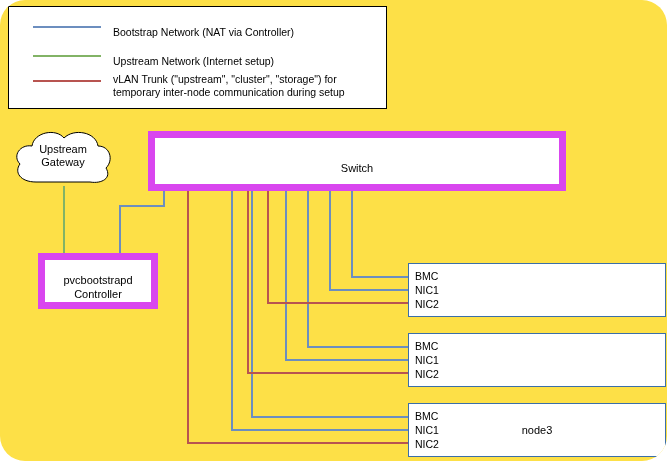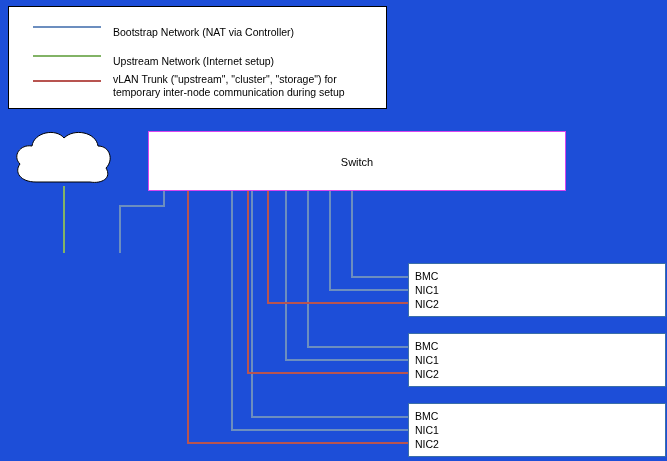--- a/index.html
+++ b/index.html
@@ -8,21 +8,22 @@
     background: #ffffff;
   }
   body {
     font-family: "Liberation Sans", sans-serif;
   }
   #canvas {
     position: relative;
     width: 667px;
     height: 461px;
     overflow: hidden;
-    background: #1d4ed8;
+    background: #fde047;
+    border-radius: 25px;
   }
   svg.wires {
     position: absolute;
     left: 0;
     top: 0;
     width: 667px;
     height: 461px;
   }
   .legend-box {
     position: absolute;
@@ -55,21 +56,21 @@
     width: 268px;
   }
   .node-box {
     position: absolute;
     border: 1px solid #3b6fa8;
     background: #ffffff;
     box-sizing: border-box;
   }
   .plain-box {
     position: absolute;
-    border: 1px solid #d946ef;
+    border: 7px solid #d946ef;
     background: #ffffff;
     box-sizing: border-box;
   }
   .centered-label {
     position: absolute;
     left: 0;
     width: 100%;
     text-align: center;
     font-size: 11px;
     color: #000000;
@@ -139,21 +140,27 @@
     <div class="legend-row" style="top:73px;">
       <span class="legend-line" style="border-top-color:#b85450;"></span>
       <span class="legend-text" style="white-space:pre-line; top:-7px; position:absolute;">vLAN Trunk ("upstream", "cluster", "storage") for
 temporary inter-node communication during setup</span>
     </div>
   </div>
 
   <svg style="position:absolute; left:8px; top:126px; width:112px; height:62px;" viewBox="0 0 112 62">
     <path d="M 28 56 C 12 56 6 46 12 38 C 4 30 12 18 24 20 C 26 6 48 2 56 12 C 66 2 88 6 90 20 C 102 20 106 34 98 42 C 104 52 94 58 82 56 Z" fill="#ffffff" stroke="#000000" stroke-width="1"></path>
   </svg>
+  <div class="cloud-label" style="left:8px; top:143px; white-space:pre-line;">Upstream
+Gateway</div>
 
+  <div class="plain-box" style="left:38px; top:253px; width:120px; height:56px;">
+    <div class="centered-label" style="top:13px; white-space:pre-line;">pvcbootstrapd
+Controller</div>
+  </div>
 
   <div class="plain-box" style="left:148px; top:131px; width:418px; height:60px;">
     <div class="centered-label" style="top:23px;">Switch</div>
   </div>
 
   <div class="node-box" style="left:408px; top:263px; width:258px; height:54px;">
     <div class="nic-label" style="left:6px; top:5px;">BMC</div>
     <div class="nic-label" style="left:6px; top:19px;">NIC1</div>
     <div class="nic-label" style="left:6px; top:33px;">NIC2</div>
   </div>
@@ -161,15 +168,16 @@
   <div class="node-box" style="left:408px; top:333px; width:258px; height:54px;">
     <div class="nic-label" style="left:6px; top:5px;">BMC</div>
     <div class="nic-label" style="left:6px; top:19px;">NIC1</div>
     <div class="nic-label" style="left:6px; top:33px;">NIC2</div>
   </div>
 
   <div class="node-box" style="left:408px; top:403px; width:258px; height:54px;">
     <div class="nic-label" style="left:6px; top:5px;">BMC</div>
     <div class="nic-label" style="left:6px; top:19px;">NIC1</div>
     <div class="nic-label" style="left:6px; top:33px;">NIC2</div>
+    <div class="node-name" style="left:0; top:20px; width:100%;">node3</div>
   </div>
 
 </div>
 
 </body></html>

